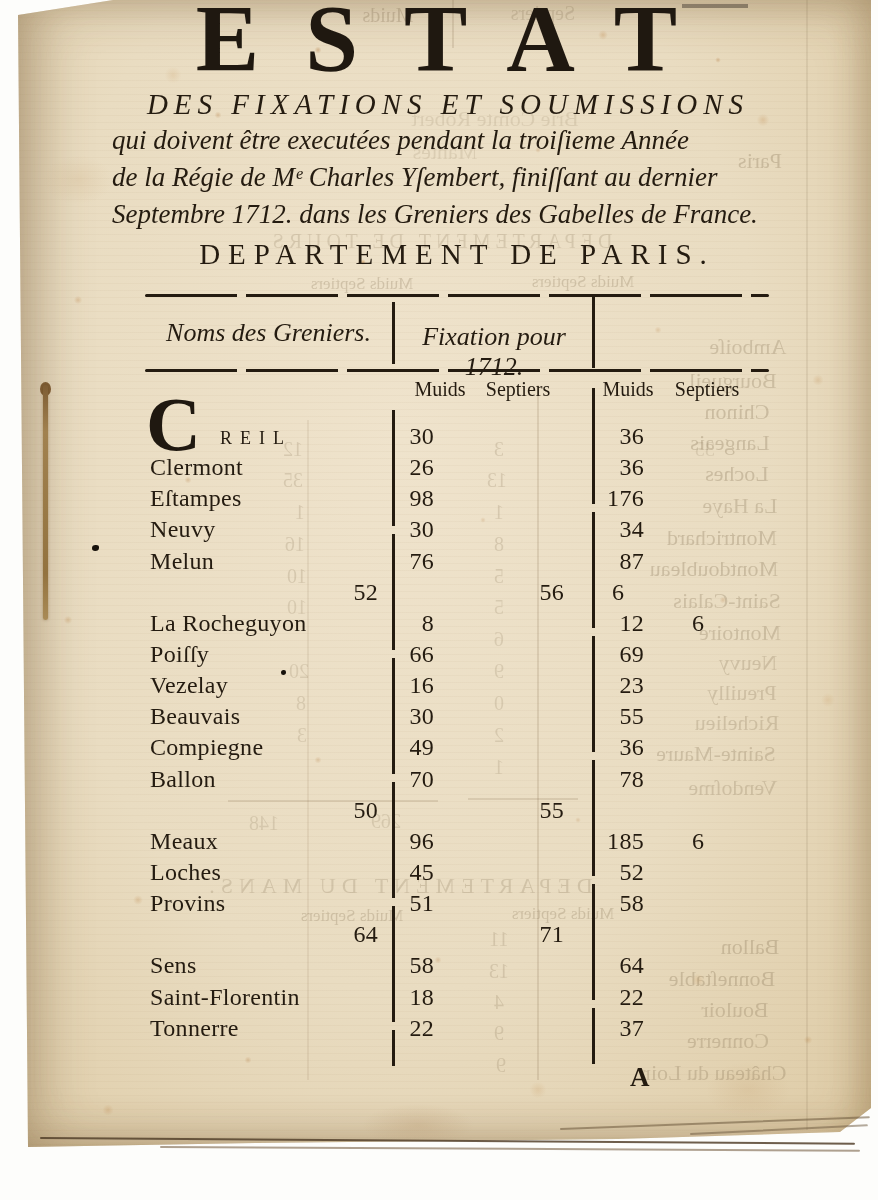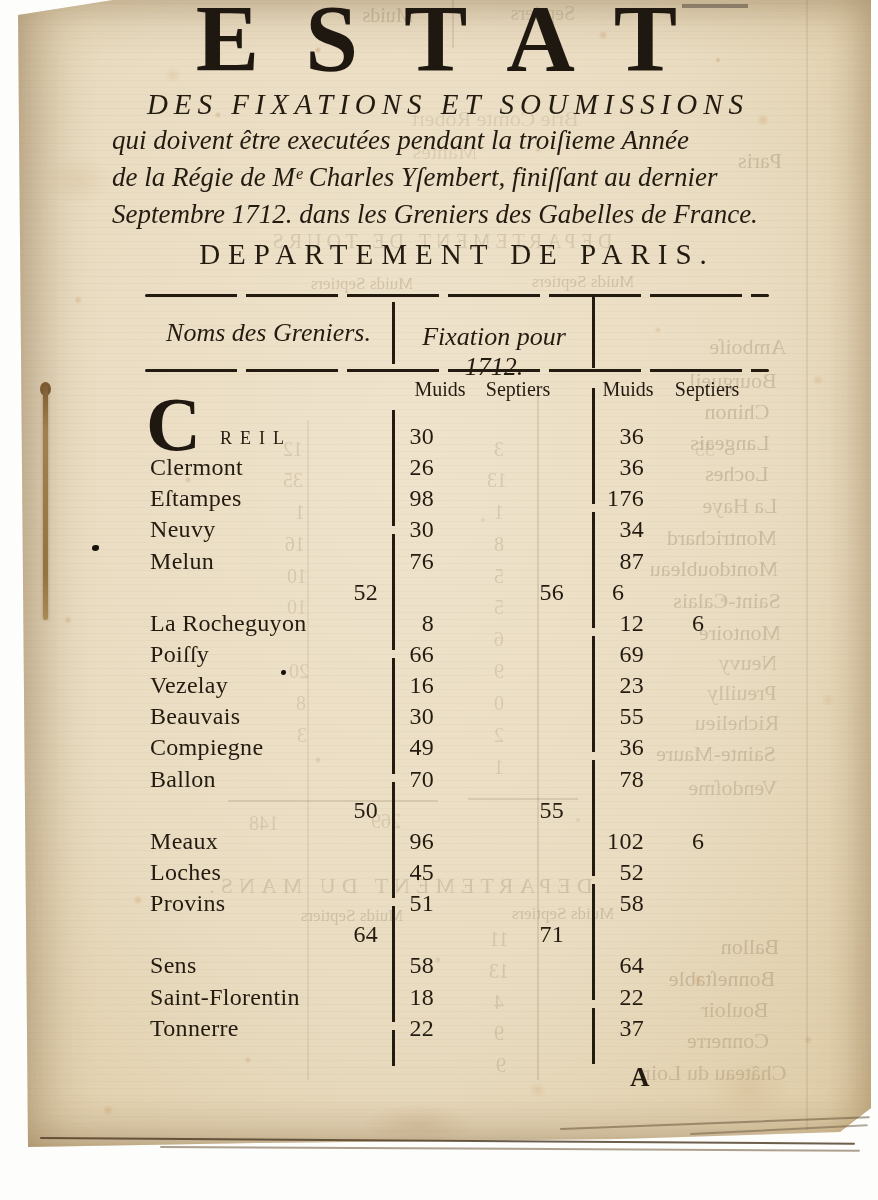--- a/index.html
+++ b/index.html
@@ -297,21 +297,21 @@
       <div class="row">
         <div class="c num">50</div>
         <div class="c num sept-fix"></div>
         <div class="c num">55</div>
         <div class="c sept"></div>
       </div>
       <div class="row">
         <div class="c name">Meaux</div>
         <div class="c num">96</div>
         <div class="c num sept-fix"></div>
-        <div class="c num">102</div>
+        <div class="c num">185</div>
         <div class="c sept">6</div>
       </div>
       <div class="row">
         <div class="c name">Loches</div>
         <div class="c num">45</div>
         <div class="c num sept-fix"></div>
         <div class="c num">52</div>
         <div class="c sept"></div>
       </div>
       <div class="row">

